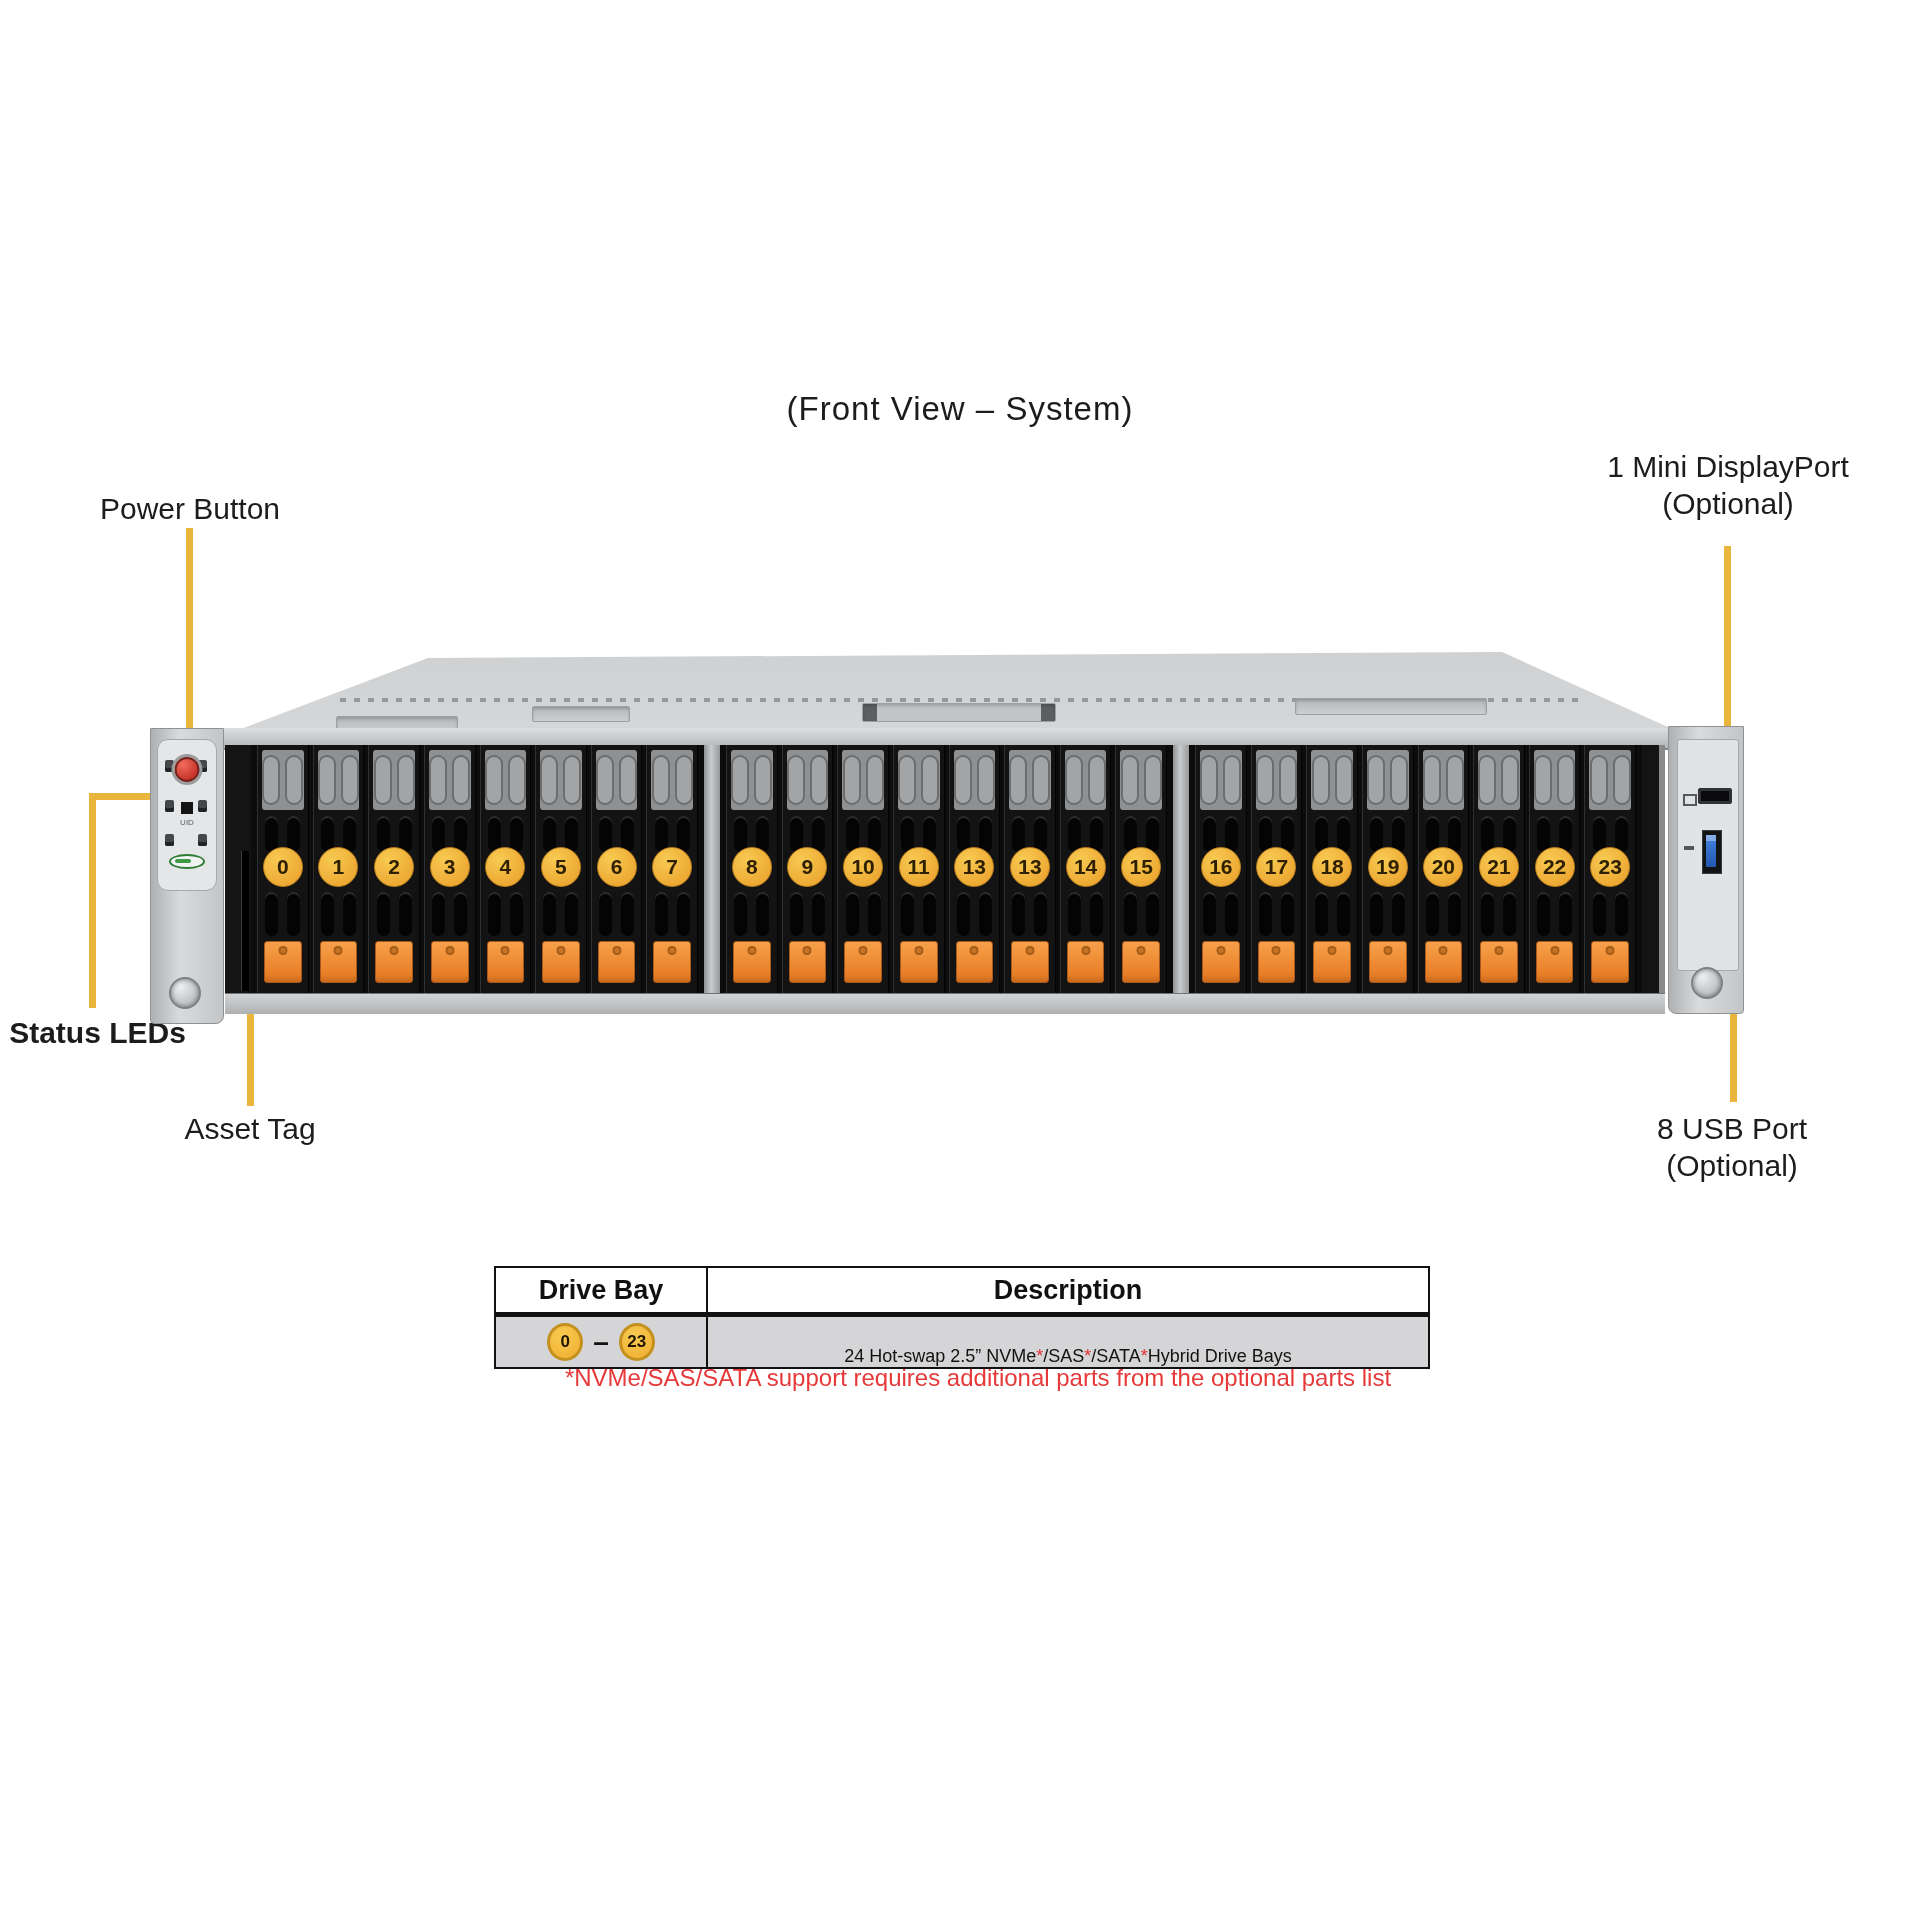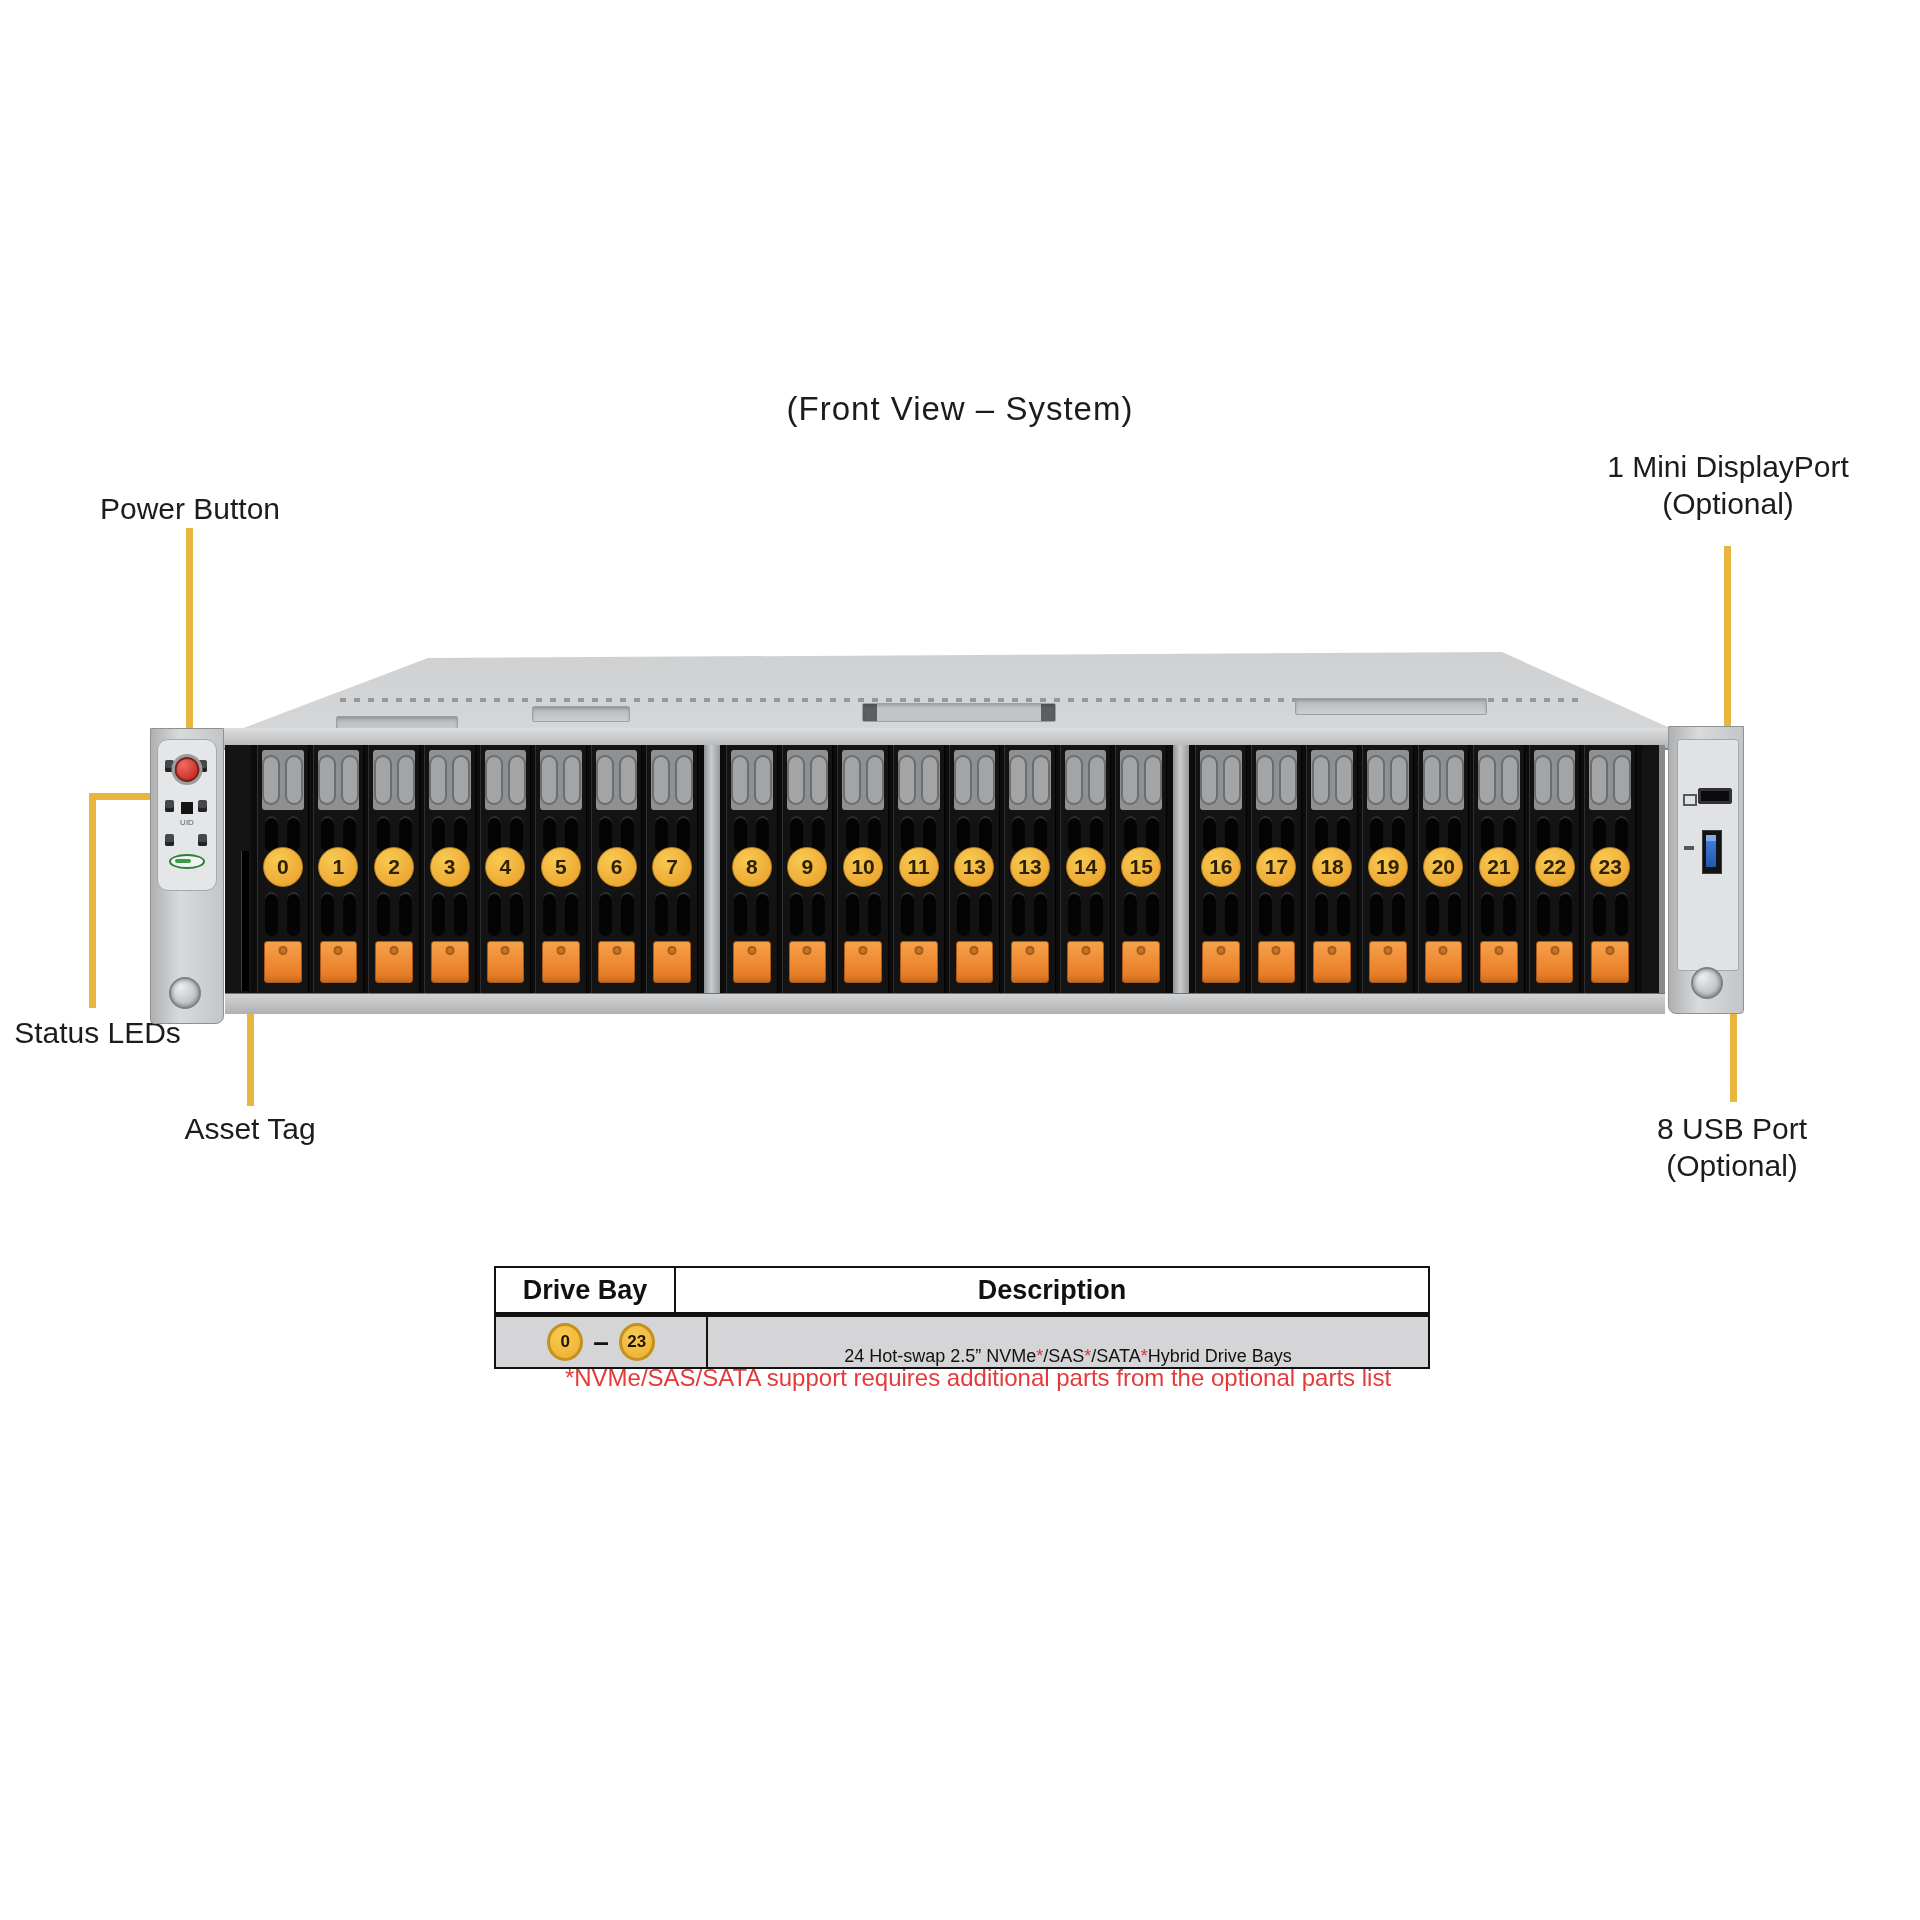--- a/index.html
+++ b/index.html
@@ -5,21 +5,21 @@
   html,body{margin:0;padding:0;background:#fff;}
   .canvas{position:relative;width:1920px;height:1920px;background:#ffffff;overflow:hidden;
           font-family:"Liberation Sans", sans-serif;color:#1c1c1c;}
 
   
   .title{position:absolute;left:710px;top:390px;width:500px;text-align:center;
          font-size:33px;letter-spacing:1px;}
   .callout{position:absolute;font-size:30px;text-align:center;line-height:37px;}
   .co-power{left:40px;top:490px;width:300px;}
   .co-mdp{left:1578px;top:448px;width:300px;}
-  .co-status{left:0px;top:1014px;width:195px;}
+  .co-status{left:0px;top:1014px;width:195px;font-weight:bold;}
   .co-asset{left:100px;top:1110px;width:300px;}
   .co-usb{left:1582px;top:1110px;width:300px;}
 
   
   .lead{position:absolute;background:#e9b53d;}
   .ld-power{left:186px;top:528px;width:7px;height:246px;}
   .ld-status-v{left:89px;top:793px;width:7px;height:215px;}
   .ld-status-h{left:89px;top:793px;width:80px;height:7px;}
   .ld-asset{left:247px;top:866px;width:7px;height:240px;}
   .ld-mdp{left:1724px;top:546px;width:7px;height:240px;}
@@ -98,21 +98,21 @@
       box-shadow:inset 0 0 0 3px #313335;}
   .usbmark{position:absolute;left:6px;top:106px;width:10px;height:4px;background:#55575a;}
   .usb{position:absolute;left:24px;top:90px;width:18px;height:42px;background:#111315;border:1px solid #3a3c3e;}
   .usb i{position:absolute;left:3px;top:4px;width:10px;height:32px;background:linear-gradient(#4584e4,#2257ae);
          box-shadow:inset 0 6px 0 rgba(255,255,255,.35);}
 
   
   .spec-table{position:absolute;left:494px;top:1266px;width:936px;border:2px solid #111;box-sizing:border-box;}
   .thead{display:flex;background:#fff;border-bottom:5px solid #111;}
   .th{font-weight:bold;font-size:27px;color:#111;text-align:center;padding:7px 0 6px;}
-  .th1{width:180px;border-right:2px solid #111;box-sizing:border-box;}
+  .th1{width:212px;border-right:2px solid #111;box-sizing:border-box;}
   .th2{flex:1;}
   .trow{display:flex;background:#d5d5d7;}
   .td1{width:212px;border-right:2px solid #111;box-sizing:border-box;
        display:flex;align-items:center;justify-content:center;gap:10px;padding:6px 0;}
   .td2{flex:1;display:flex;align-items:flex-end;justify-content:center;font-size:18px;color:#111;}
   .bay-chip{width:30px;height:32px;border-radius:50%;background:radial-gradient(circle at 40% 30%,#f8ca52,#efae2f);
        border:3px solid #c4911f;color:#201600;font-weight:bold;font-size:17px;
        display:flex;align-items:center;justify-content:center;}
   .range-dash{font-weight:bold;font-size:28px;color:#111;}
   .red{color:#e03232;}

